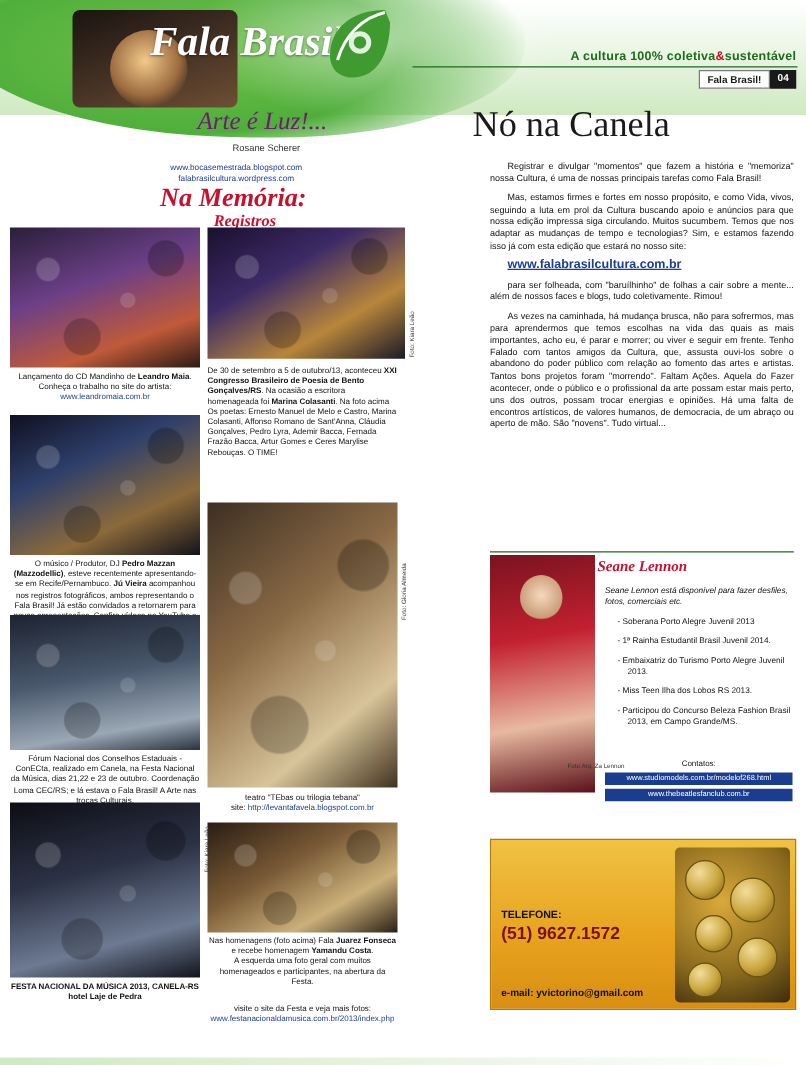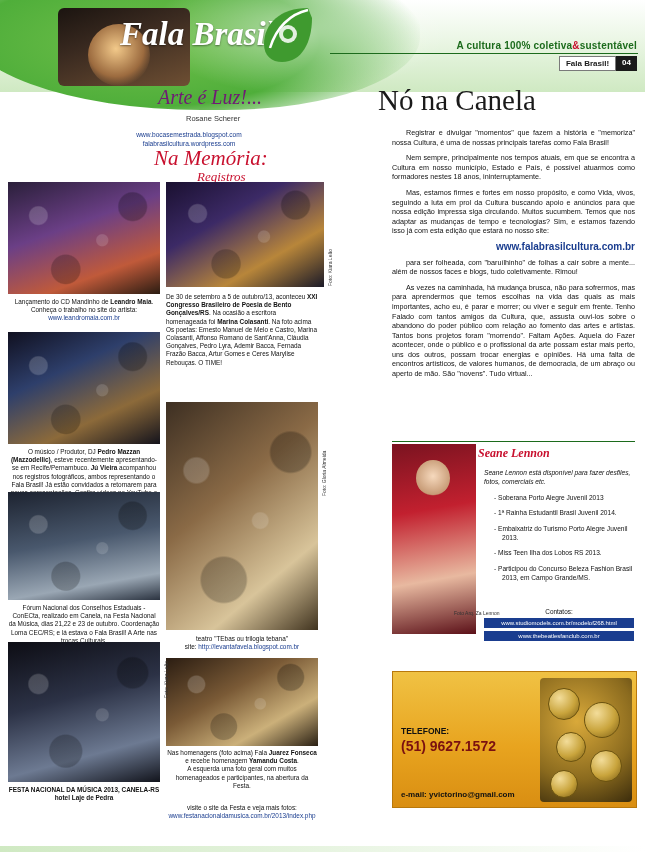--- a/index.html
+++ b/index.html
@@ -138,24 +138,24 @@
     position: absolute;
     left: 106px; top: 44px;
     width: 150px;
     font-size: 6.6px;
     color: #1a3d8f;
     line-height: 9px;
     text-align: center;
   }
   .na-memoria {
     position: absolute;
-    left: 146px; top: 62px;
+    left: 120px; top: 62px;
     font-family: "Liberation Serif", serif;
     font-style: italic;
-    font-weight: normal;
+    font-weight: bold;
     color: #c8102e;
     line-height: 1.0;
   }
   .na-memoria .m1 { font-size: 21px; }
   .na-memoria .m2 { font-size: 13px; margin-left: 43px; margin-top: 1px; }
 
   .photo {
     position: absolute;
     overflow: hidden;
     background: #555;
@@ -214,26 +214,27 @@
     left: 60px; top: 42px;
     width: 243px;
     font-size: 7.2px;
     line-height: 9.6px;
     color: #111;
     text-align: justify;
   }
   .body-text p { margin: 0 0 6px 0; text-indent: 14px; }
   .site-line {
     display: block;
-    text-align: right;
+    text-align: left;
     text-indent: 0;
     font-weight: bold;
     font-size: 10px;
     color: #1a3d8f;
     margin: 3px 0 3px 0;
+    text-decoration: underline;
   }
 
   
   .seane-box {
     position: absolute;
     left: 60px; top: 355px;
     width: 243px; height: 215px;
     border-top: 1.5px solid #1c6b1c;
   }
   .seane-title {
@@ -430,21 +431,20 @@
       <div class="lnk">www.festanacionaldamusica.com.br/2013/index.php</div>
     </div>
   </div>
 
   <div class="right-col">
 
     <div class="no-na-gravata">Nó na Canela</div>
 
     <div class="body-text">
       <p>Registrar e divulgar "momentos" que fazem a história e "memoriza" nossa Cultura, é uma de nossas principais tarefas como Fala Brasil!</p>
-      <p>Nem sempre, principalmente nos tempos atuais, em que se encontra a Cultura em nosso município, Estado e País, é possível atuarmos como formadores nestes 18 anos, ininterruptamente.</p>
       <p>Mas, estamos firmes e fortes em nosso propósito, e como Vida, vivos, seguindo a luta em prol da Cultura buscando apoio e anúncios para que nossa edição impressa siga circulando. Muitos sucumbem. Temos que nos adaptar as mudanças de tempo e tecnologias? Sim, e estamos fazendo isso já com esta edição que estará no nosso site:</p>
       <p class="site-line">www.falabrasilcultura.com.br</p>
       <p>para ser folheada, com "baruílhinho" de folhas a cair sobre a mente... além de nossos faces e blogs, tudo coletivamente. Rimou!</p>
       <p>As vezes na caminhada, há mudança brusca, não para sofrermos, mas para aprendermos que temos escolhas na vida das quais as mais importantes, acho eu, é parar e morrer; ou viver e seguir em frente. Tenho Falado com tantos amigos da Cultura, que, assusta ouvi-los sobre o abandono do poder público com relação ao fomento das artes e artistas. Tantos bons projetos foram "morrendo". Faltam Ações. Aquela do Fazer acontecer, onde o público e o profissional da arte possam estar mais perto, uns dos outros, possam trocar energias e opiniões. Há uma falta de encontros artísticos, de valores humanos, de democracia, de um abraço ou aperto de mão. São "novens". Tudo virtual...</p>
     </div>
 
     <div class="seane-box">
       <div class="seane-photo"></div>
       <div class="seane-credit">Foto Arq. Za Lennon</div>
       <div class="seane-title">Seane Lennon</div>

